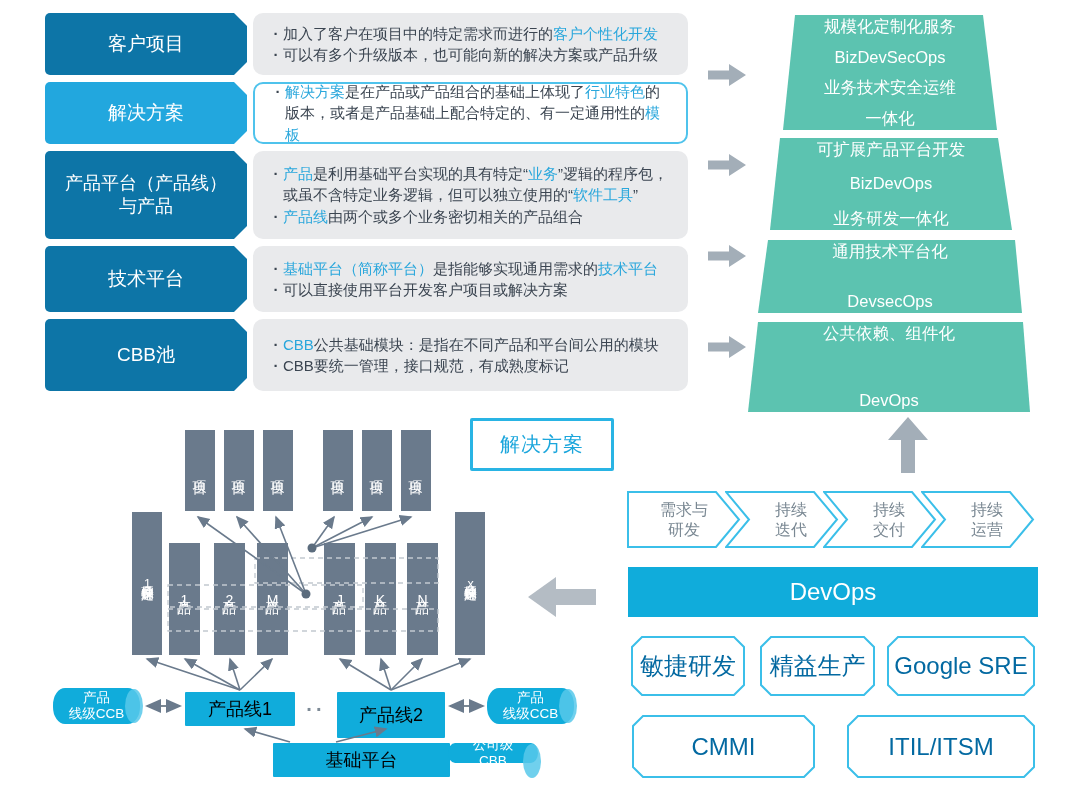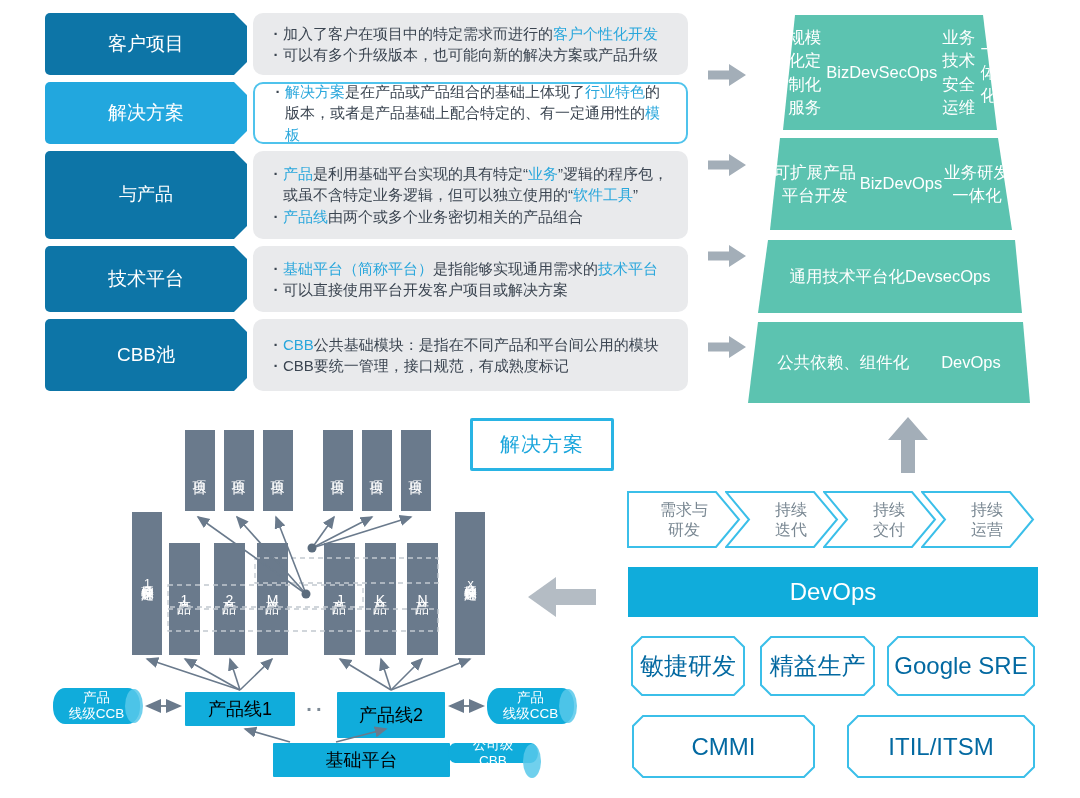--- a/index.html
+++ b/index.html
@@ -17,22 +17,22 @@
   .def-desc{background:#e9eaec;border-radius:10px;display:flex;align-items:center;box-sizing:border-box;
     padding:6px 14px 6px 16px;color:#3b4551;font-size:15px;}
   .def-desc.outlined{background:#fff;border:2px solid #4fc3ec;}
   .bullets{width:100%;}
   .bullet{display:flex;line-height:1.42;}
   .bullet .dot{width:14px;flex:0 0 14px;text-align:center;font-weight:bold;color:#3b4551;}
   .bullet .bt{flex:1;}
   .hl{color:#2aa7dc;}
 
   
-  .funnel-block{background:#5cc3b0;color:#fff;display:flex;flex-direction:row;align-items:center;
-    justify-content:center;text-align:center;font-size:16.5px;line-height:1.4;}
+  .funnel-block{background:#5cc3b0;color:#fff;display:flex;flex-direction:column;align-items:center;
+    justify-content:space-between;text-align:center;font-size:16.5px;line-height:1.4;}
   .fb1{clip-path:polygon(12px 0,calc(100% - 14px) 0,100% 100%,0 100%);}
   .fb2{clip-path:polygon(10px 0,calc(100% - 14px) 0,100% 100%,0 100%);}
   .fb3{clip-path:polygon(10px 0,calc(100% - 7px) 0,100% 100%,0 100%);}
   .fb4{clip-path:polygon(10px 0,calc(100% - 7px) 0,100% 100%,0 100%);}
 
   
   .vbar{background:#6a7a8c;color:#fff;display:flex;align-items:center;justify-content:center;
     writing-mode:vertical-rl;text-orientation:upright;font-size:14px;letter-spacing:2px;}
   .vbar.special{font-size:12.5px;letter-spacing:0;}
   .cybox{background:#10acdb;color:#000000;display:flex;align-items:center;justify-content:center;
@@ -85,20 +85,21 @@
     <div class="abs def-desc outlined" style="left:253px;top:82px;width:435px;height:62px;">
       <div class="bullets">
           <div class="bullet">
             <span class="dot">·</span>
             <span class="bt"><span class="hl">解决方案</span><span>是在产品或产品组合的基础上体现了</span><span class="hl">行业特色</span><span>的版本，或者是产品基础上配合特定的、有一定通用性的</span><span class="hl">模板</span></span>
           </div>
         </div>
     </div>
 
     <div class="abs def-label dark" style="left:45px;top:151px;width:202px;height:88px;flex-direction:column;font-size:18px;">
+      <span>产品平台（产品线）</span>
       <span>与产品</span>
     </div>
     <div class="abs def-desc" style="left:253px;top:151px;width:435px;height:88px;">
       <div class="bullets">
           <div class="bullet">
             <span class="dot">·</span>
             <span class="bt"><span class="hl">产品</span><span>是利用基础平台实现的具有特定“</span><span class="hl">业务</span><span>”逻辑的程序包，或虽不含特定业务逻辑，但可以独立使用的“</span><span class="hl">软件工具</span><span>”</span></span>
           </div>
           <div class="bullet">
             <span class="dot">·</span>
@@ -149,21 +150,21 @@
     </div>
     <div class="abs funnel-block fb2" style="left:770px;top:138px;width:242px;height:92px;">
       <span>可扩展产品平台开发</span>
       <span>BizDevOps</span>
       <span>业务研发一体化</span>
     </div>
     <div class="abs funnel-block fb3" style="left:758px;top:240px;width:264px;height:73px;">
       <span>通用技术平台化</span>
       <span>DevsecOps</span>
     </div>
-    <div class="abs funnel-block fb4" style="left:748px;top:322px;width:282px;height:81px;gap:32px;">
+    <div class="abs funnel-block fb4" style="left:748px;top:322px;width:282px;height:90px;gap:32px;">
       <span>公共依赖、组件化</span>
       <span>DevOps</span>
     </div>
 
     <svg class="abs" style="left:708px;top:64px;" width="38" height="22">
       <polygon points="0,6.5 21,6.5 21,0 38,11 21,22 21,15.5 0,15.5" fill="#a3aeb8"></polygon>
       </svg>
     <svg class="abs" style="left:708px;top:154px;" width="38" height="22">
       <polygon points="0,6.5 21,6.5 21,0 38,11 21,22 21,15.5 0,15.5" fill="#a3aeb8"></polygon>
       </svg>

